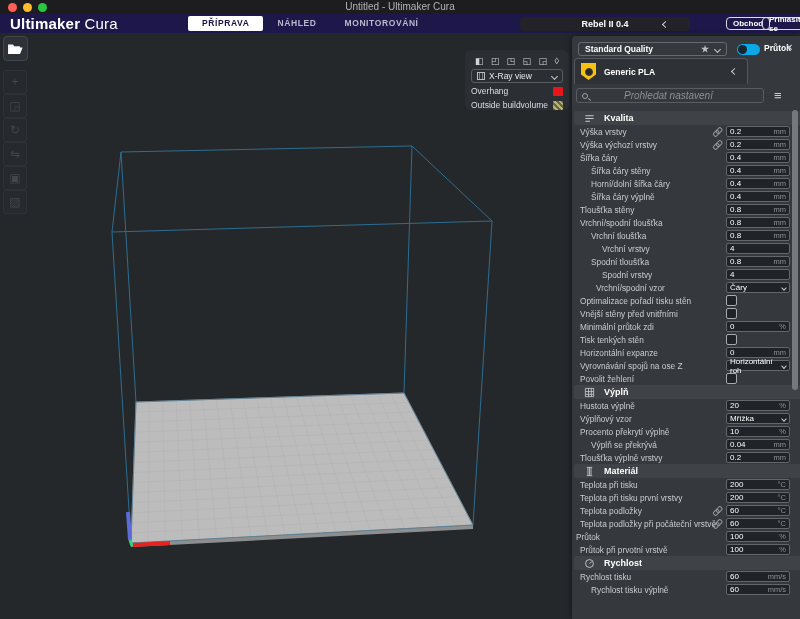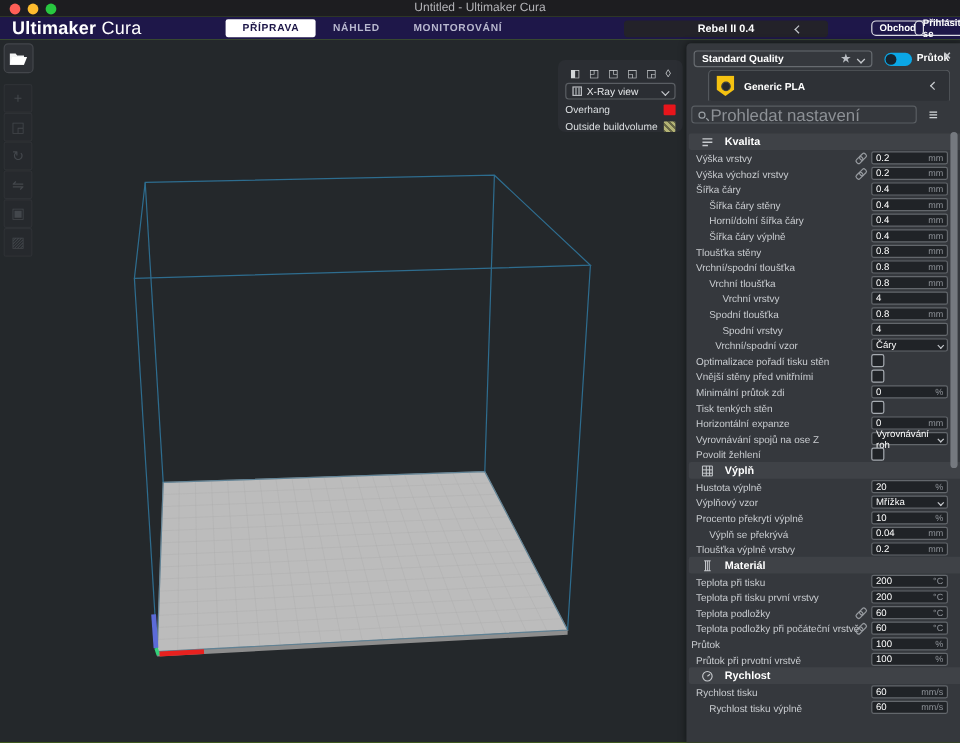--- a/index.html
+++ b/index.html
@@ -1,17 +1,17 @@
 <!DOCTYPE html>
 <html><head>
 <meta charset="utf-8">
 <style>
   html,body{margin:0;padding:0;background:#101013;}
   *{box-sizing:border-box;font-family:"Liberation Sans",sans-serif;}
-  .screen{position:relative;width:800px;height:619px;overflow:hidden;background:#84cc16;}
+  .screen{position:relative;width:800px;height:619px;overflow:hidden;background:#4c1d95;}
 
   
   .titlebar{position:absolute;left:0;top:0;width:800px;height:14px;background:#1d1d20;display:flex;align-items:center;}
   .lights{position:absolute;left:8px;top:3px;display:flex;gap:6px;}
   .light{width:9px;height:9px;border-radius:50%;}
   .win-title{width:100%;text-align:center;font-size:10px;color:#b4b4b8;line-height:14px;}
 
   
   .header{position:absolute;left:0;top:14px;width:800px;height:19px;background:#1e1749;}
   .logo{position:absolute;left:10px;top:0;height:19px;line-height:19px;color:#fff;font-size:15px;letter-spacing:.2px;}
@@ -51,30 +51,30 @@
 
   
   .settings{position:absolute;left:572px;top:36px;width:228px;height:583px;background:#35383d;border-top-left-radius:4px;box-shadow:0 0 6px rgba(0,0,0,.5);}
   .quality-row{position:absolute;left:0;top:0;width:252px;height:22px;}
   .quality-select{position:absolute;left:6px;top:6px;width:149px;height:14px;border:1px solid #676b70;border-radius:3px;display:flex;align-items:center;padding:0 6px;color:#fff;font-size:8.5px;font-weight:700;}
   .star{margin-left:auto;color:#b9bdc2;font-size:9px;margin-right:6px;}
   .toggle{position:absolute;left:165px;top:8px;width:23px;height:11px;border-radius:6px;}
   .knob{position:absolute;left:1px;top:1px;width:9px;height:9px;border-radius:50%;background:#18242e;}
   .toggle-label{position:absolute;left:192px;top:7px;color:#fff;font-size:8.5px;font-weight:700;}
   .close-x{position:absolute;left:214px;top:5px;color:#c6c9cd;font-size:11px;font-weight:700;cursor:pointer;}
-  .material-tab{position:absolute;left:2px;top:22px;width:202px;height:26px;border:1px solid #54585d;border-bottom:none;border-radius:4px 4px 0 0;background:#2e3136;display:flex;align-items:center;margin-left:16px;}
+  .material-tab{position:absolute;left:2px;top:22px;width:174px;height:26px;border:1px solid #54585d;border-bottom:none;border-radius:4px 4px 0 0;background:#2e3136;display:flex;align-items:center;}
   .mat-badge{width:15px;height:17px;margin-left:6px;background:#f5c211;clip-path:polygon(0 0,100% 0,100% 68%,50% 100%,0 68%);display:flex;align-items:center;justify-content:center;}
   .mat-badge i{width:8px;height:8px;border-radius:50%;background:#25282c;border:1.5px solid #3a3d41;}
   .mat-name{margin-left:8px;color:#fff;font-size:8.5px;font-weight:700;}
   .material-tab .chev-left{margin-left:auto;margin-right:10px;}
   .search-row{position:absolute;left:0;top:52px;width:228px;height:16px;}
   .search-box{position:absolute;left:4px;top:0;width:188px;height:15px;border:1px solid #595d62;border-radius:3px;display:flex;align-items:center;padding:0 5px;gap:4px;}
   .mag{width:6px;height:6px;border:1.2px solid #9aa0a5;border-radius:50%;position:relative;flex:none;}
   .mag::after{content:"";position:absolute;left:5px;top:5px;width:3px;height:1.2px;background:#9aa0a5;transform:rotate(45deg);}
-  .search-box input{background:transparent;border:none;outline:none;color:#d4d7da;font-size:14px;width:100%;padding:0;}
+  .search-box input{background:transparent;border:none;outline:none;color:#d4d7da;font-size:10px;font-style:italic;width:100%;padding:0;margin-left:32px;}
   .search-box input::placeholder{color:#8d9196;}
   .hamburger{position:absolute;left:202px;top:1px;color:#cfd2d5;font-size:13px;line-height:13px;cursor:pointer;}
 
   .setting-list{position:absolute;left:0;top:75px;width:252px;height:512px;overflow:hidden;}
   .sec-head{height:14px;margin:0 8px 0 2px;background:#3f4247;border-radius:2px;display:flex;align-items:center;padding:0 6px;cursor:pointer;}
   .sec-ico{width:11px;height:11px;color:#c9ccd0;margin-left:4px;flex:none;}
   .sec-ico svg{width:11px;height:11px;display:block;}
   .sec-title{margin-left:9px;color:#fff;font-size:9px;font-weight:700;}
   .sec-head .chev-down{margin-left:auto;width:4px;height:4px;}
   .srow{height:13px;display:flex;align-items:center;position:relative;}
@@ -366,21 +366,21 @@
         <div class="srow">
           <span class="lbl" style="padding-left:8px">Horizontální expanze</span>
           <span class="ctrl">
             <span class="val">0</span>
             <span class="unit">mm</span>
           </span>
         </div>
         <div class="srow">
           <span class="lbl" style="padding-left:8px">Vyrovnávání spojů na ose Z</span>
           <span class="ctrl dropdown">
-            <span class="val">Vyrovnávání roh</span>
+            <span class="val">Horizontální roh</span>
             <span class="chev-down"></span>
           </span>
         </div>
         <div class="srow">
           <span class="lbl" style="padding-left:8px">Povolit žehlení</span>
           <span class="cbox"></span>
         </div>
         <div class="sec-head">
           <span class="sec-ico">
             <svg viewBox="0 0 12 12">

